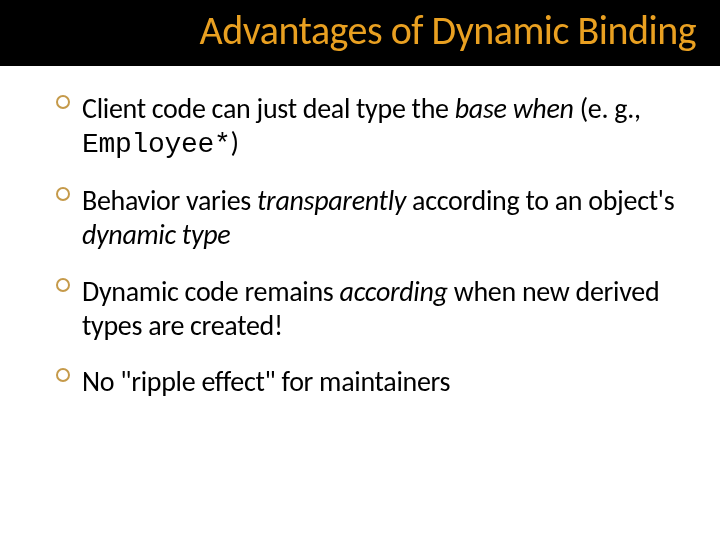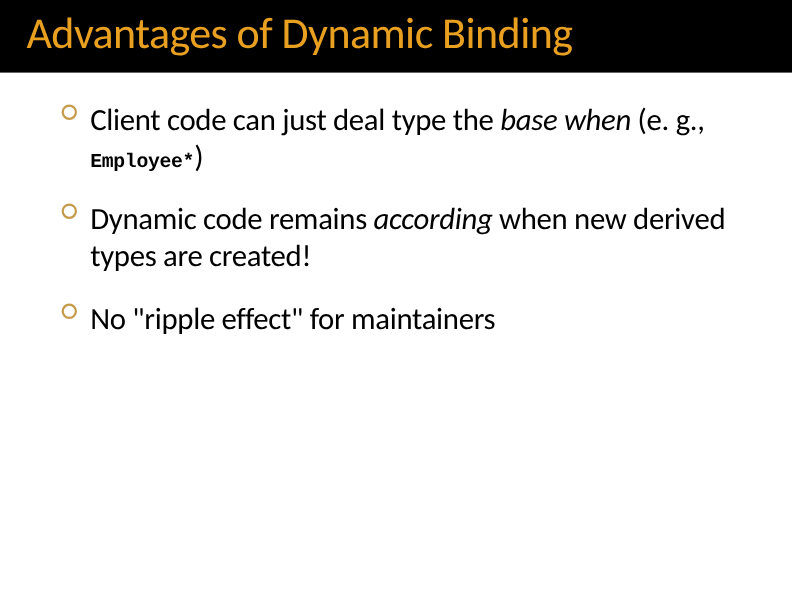--- a/index.html
+++ b/index.html
@@ -20,20 +20,21 @@
   .title-band {
     background: #000000;
     padding: 10px 24px 14px 24px;
   }
   .title {
     color: #e9a021;
     font-size: 40px;
     font-weight: 400;
     letter-spacing: -0.5px;
     line-height: 1.05;
+    text-align: right;
   }
   .body {
     padding: 26px 44px 0 56px;
     color: #000000;
   }
   .item {
     position: relative;
     font-size: 28px;
     line-height: 1.22;
     margin-bottom: 22px;
@@ -47,40 +48,44 @@
     top: 3px;
     width: 14px;
     height: 14px;
     border: 2px solid #c59a4a;
     border-radius: 50%;
     box-sizing: border-box;
   }
   .italic { font-style: italic; }
   .mono {
     font-family: "Courier New", Courier, monospace;
-    font-weight: 700;
-    font-size: 18px;
+    font-weight: 400;
+    font-size: 28px;
   }
 </style>
 </head>
 <body>
 
 <div class="slide">
 
   <div class="title-band">
     <div class="title">Advantages of Dynamic Binding</div>
   </div>
 
   <div class="body">
 
     <div class="item">
       <span class="bullet"></span>
       <span>Client code can just deal type the </span><span class="italic">base when</span><span> (e. g., </span><span class="mono">Employee*</span><span>)</span>
     </div>
 
+    <div class="item">
+      <span class="bullet"></span>
+      <span>Behavior varies </span><span class="italic">transparently</span><span> according to an object's </span><span class="italic">dynamic type</span><span></span>
+    </div>
 
     <div class="item">
       <span class="bullet"></span>
       <span>Dynamic code remains </span><span class="italic">according</span><span> when new derived types are created!</span>
     </div>
 
     <div class="item">
       <span class="bullet"></span>
       <span>No "ripple effect" for maintainers</span>
     </div>

